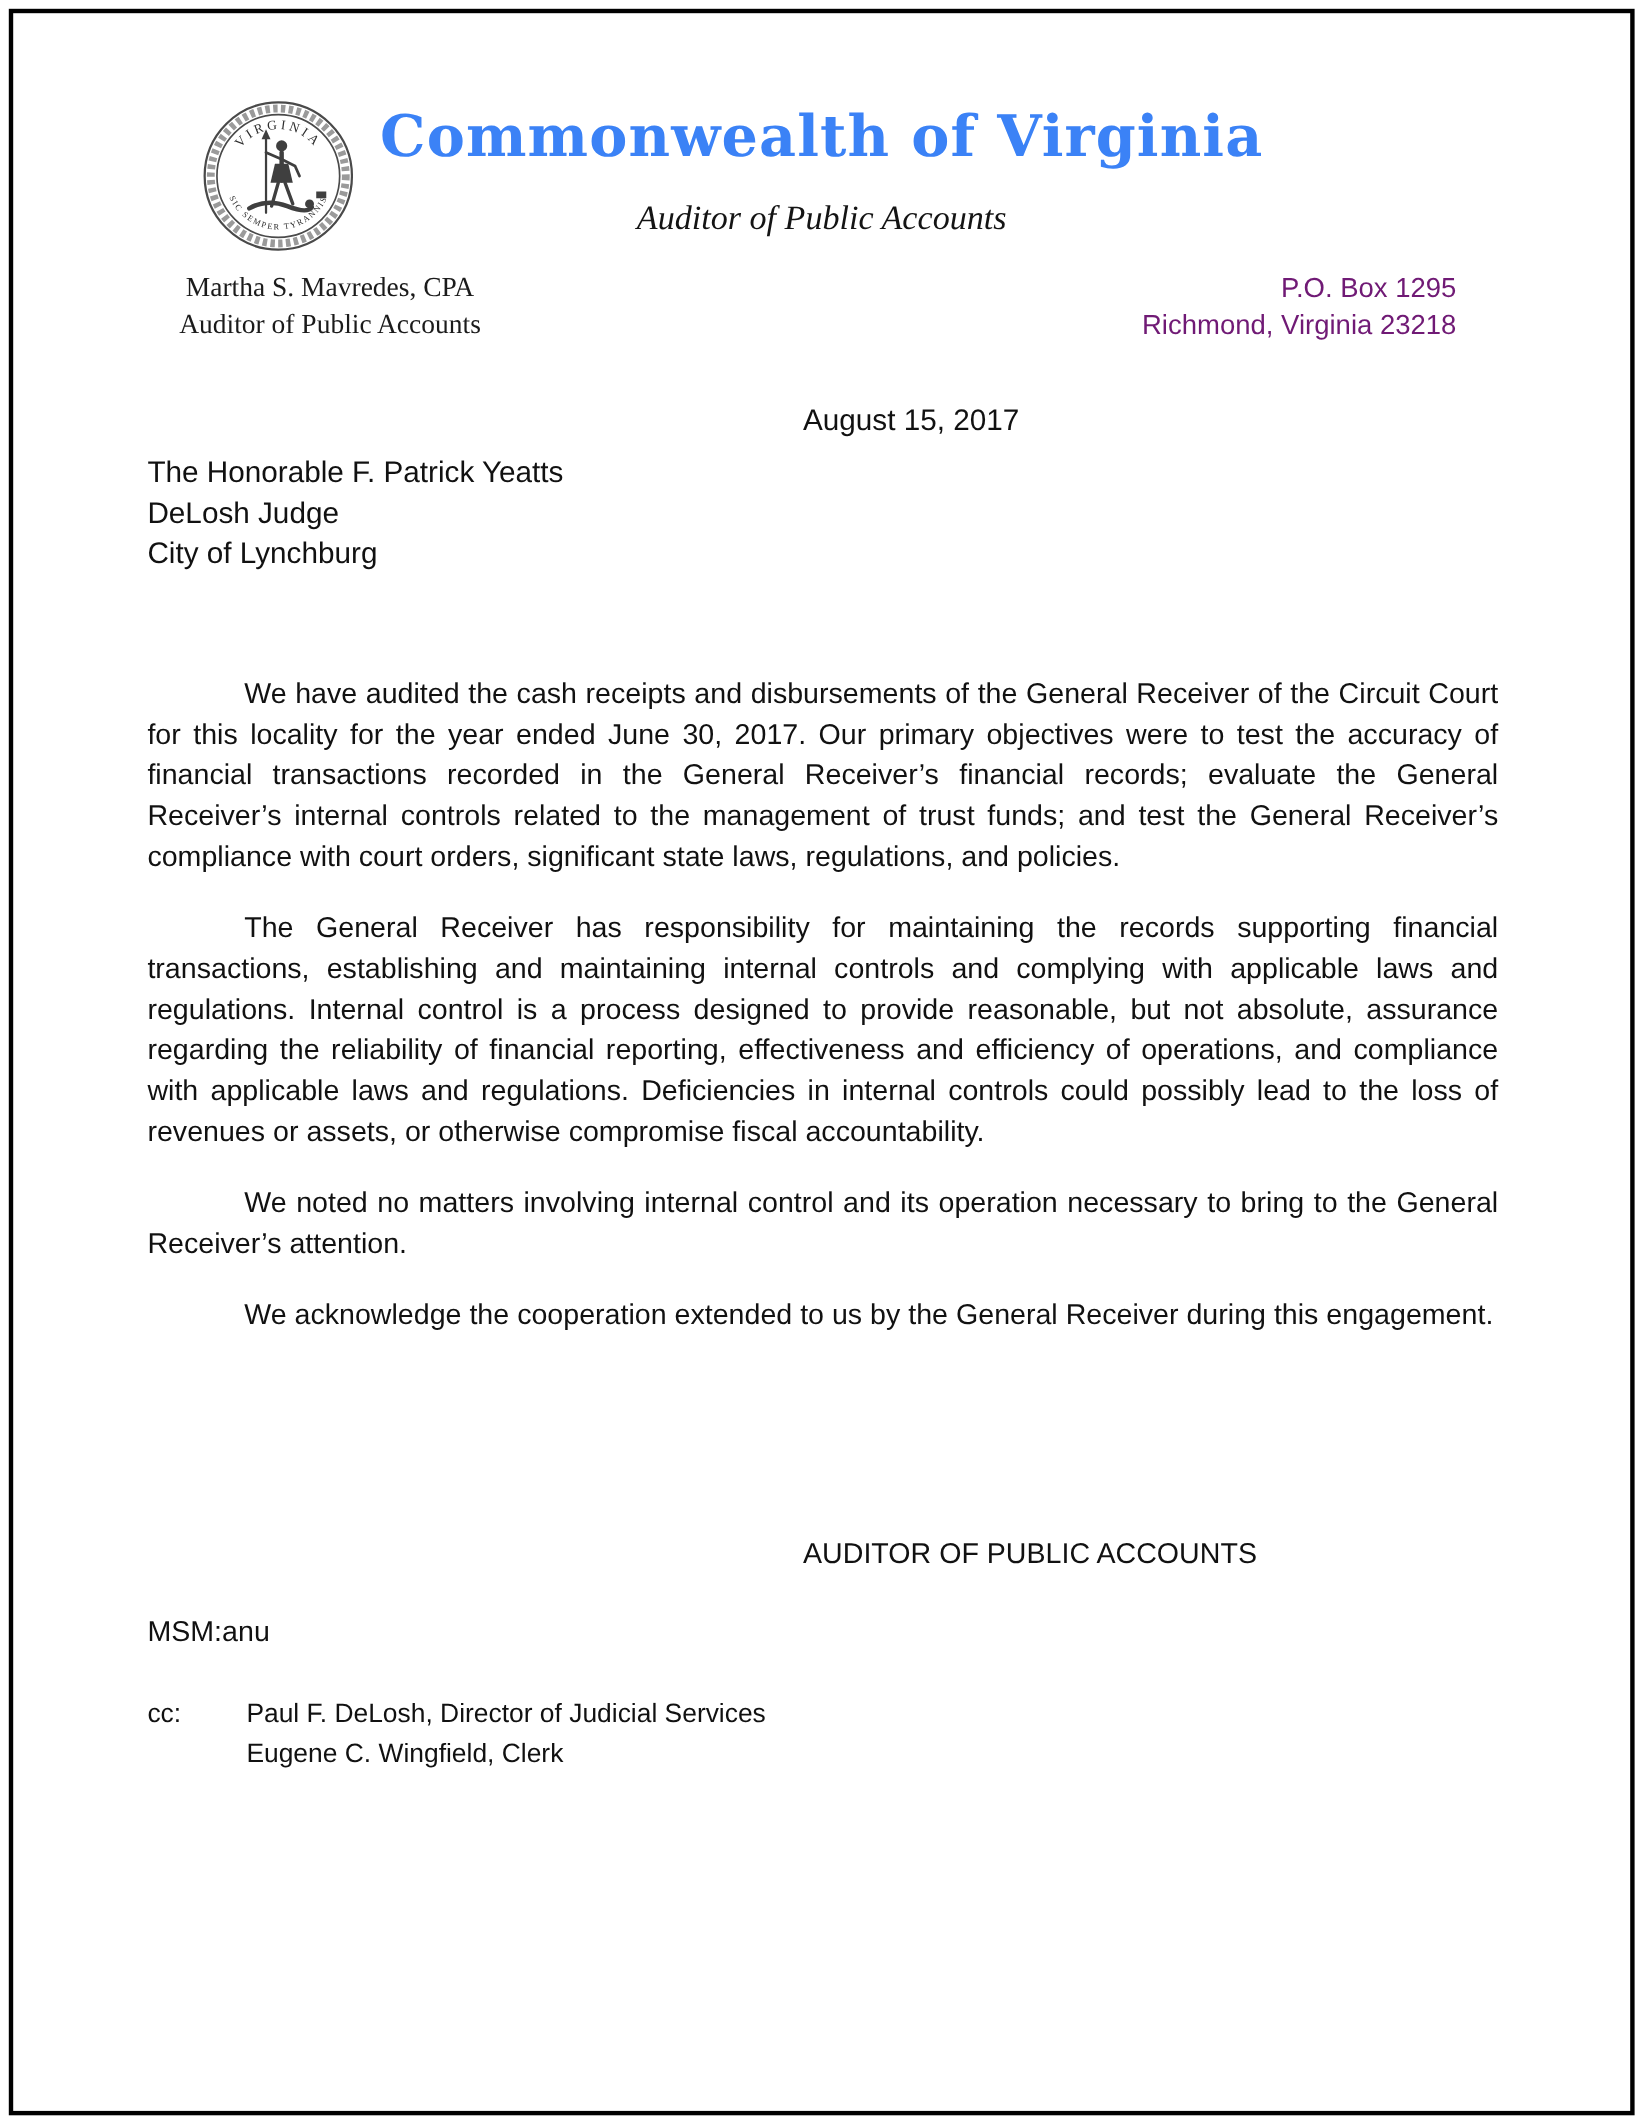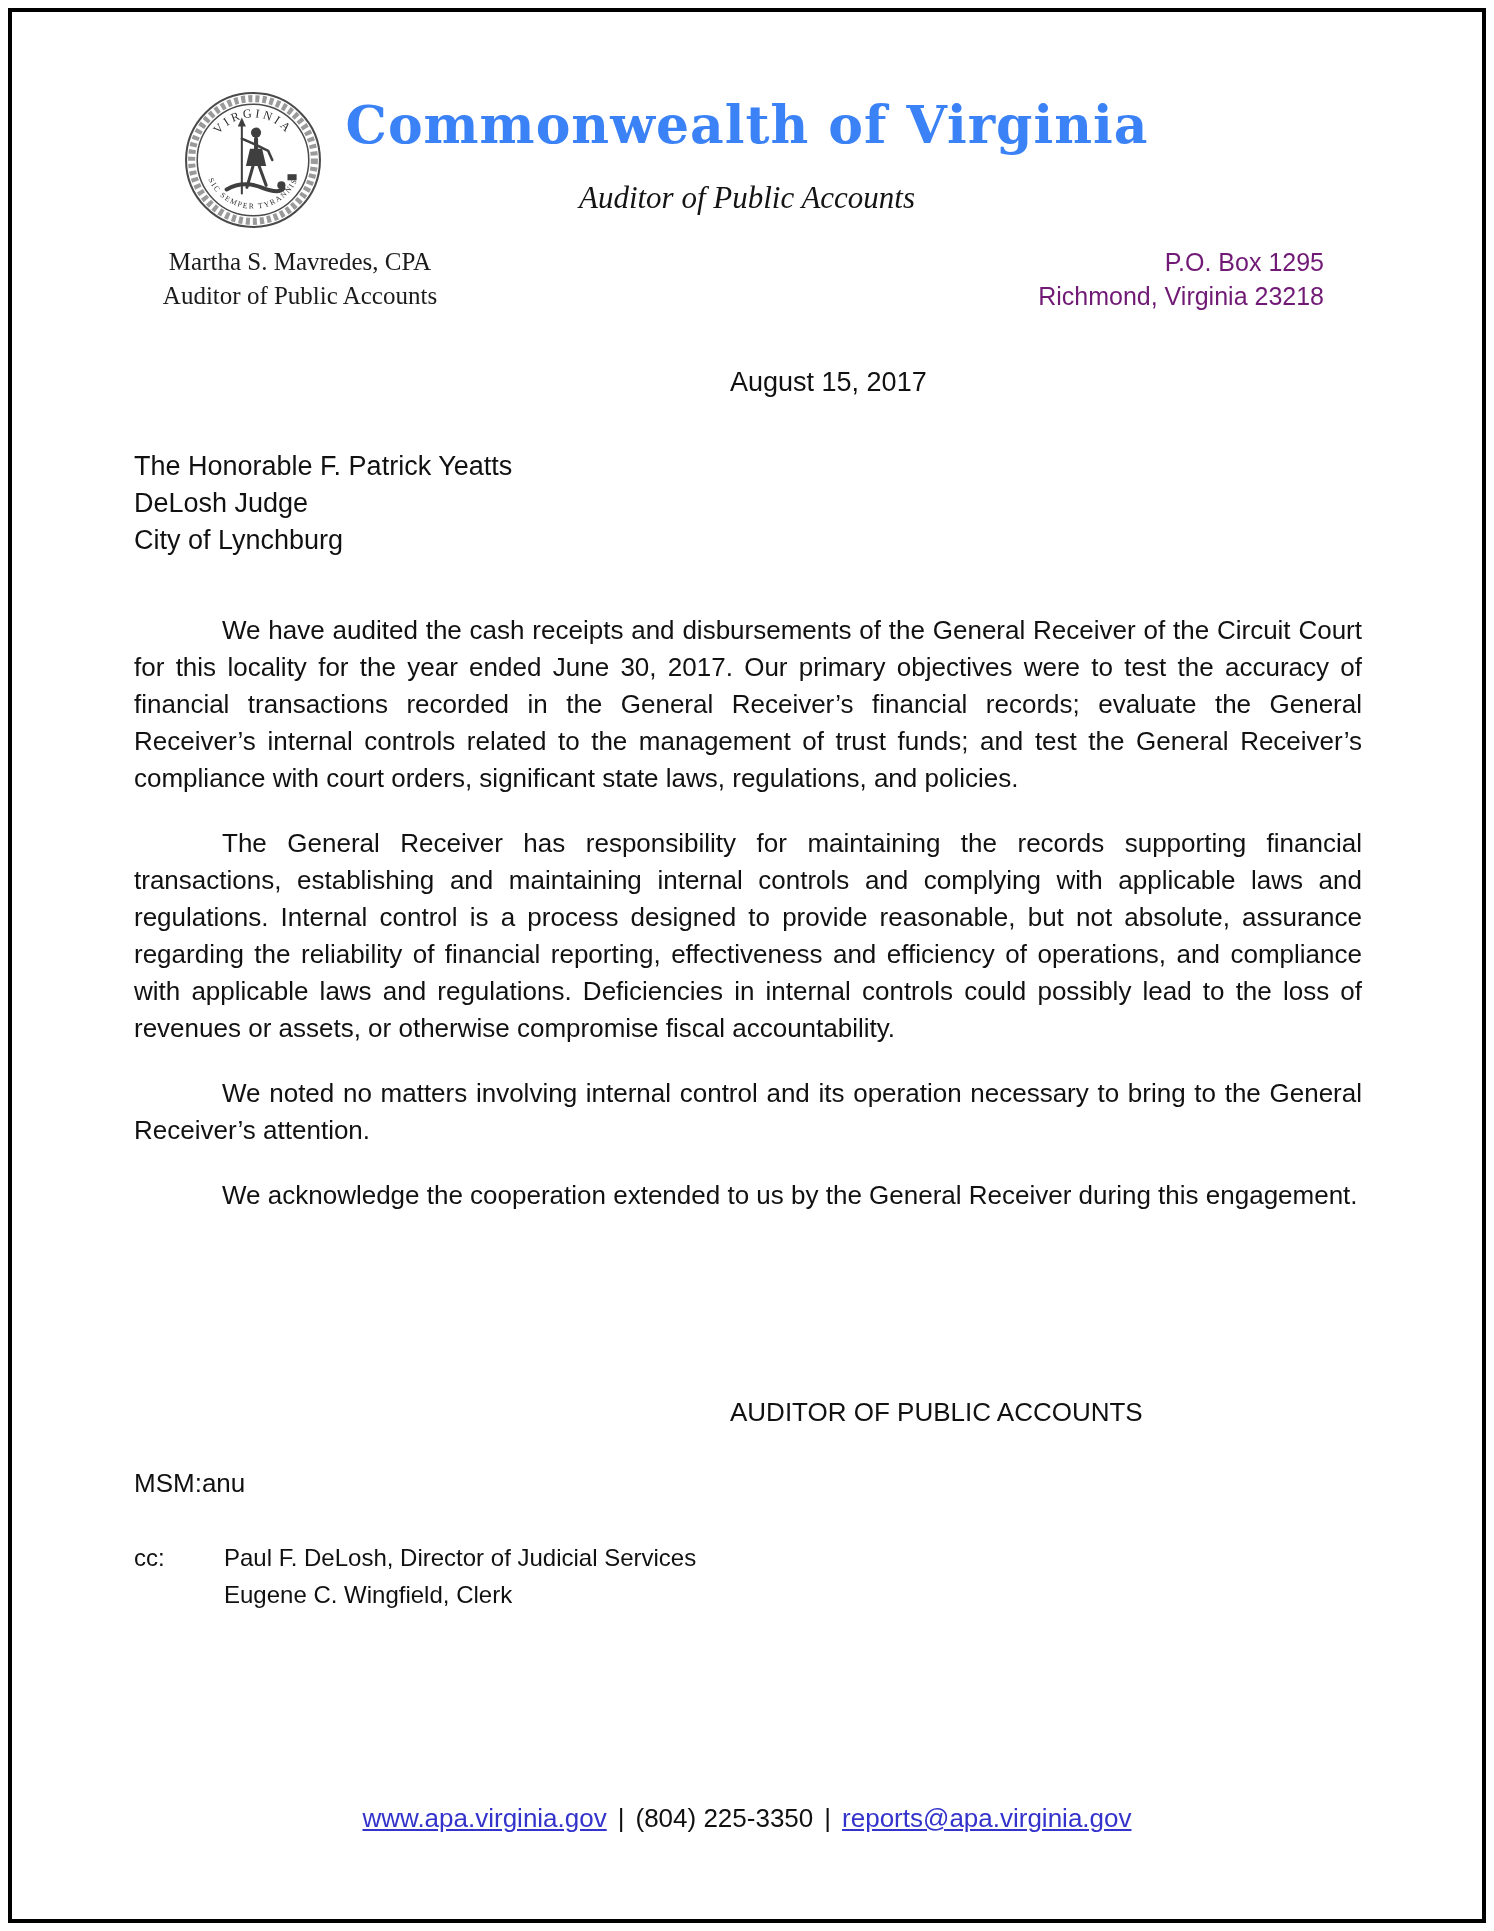--- a/index.html
+++ b/index.html
@@ -52,21 +52,21 @@
     font-size:25px; line-height:34px;
     color:#701a75;
   }
   
   .date {
     position:absolute; left:730px; top:327px;
     font-size:27px;
     margin-top:40px;
   }
   .recipient {
-    position:absolute; left:134px; top:448px;
+    position:absolute; left:134px; top:411px;
     font-size:27px; line-height:37px;
   }
   .letter-body {
     position:absolute; left:134px; top:612px; width:1228px;
     font-size:26px; line-height:37px;
     text-align:justify;
   }
   .letter-body p { margin:0 0 28px 0; text-indent:88px; }
   .sig-office {
     position:absolute; left:730px; top:1397px;
@@ -168,16 +168,13 @@
   <div class="ref">MSM:anu</div>
 
   <div class="cc">
     <span class="cc-label">cc:</span>
     <div class="cc-entries">
       <div>Paul F. DeLosh, Director of Judicial Services</div>
       <div>Eugene C. Wingfield, Clerk</div>
     </div>
   </div>
 
-  <div class="footer">
-    <a>www.apa.virginia.gov</a><span class="sep">|</span><span>(804) 225-3350</span><span class="sep">|</span><a>reports@apa.virginia.gov</a>
-  </div>
 </div>
 
 </body></html>

